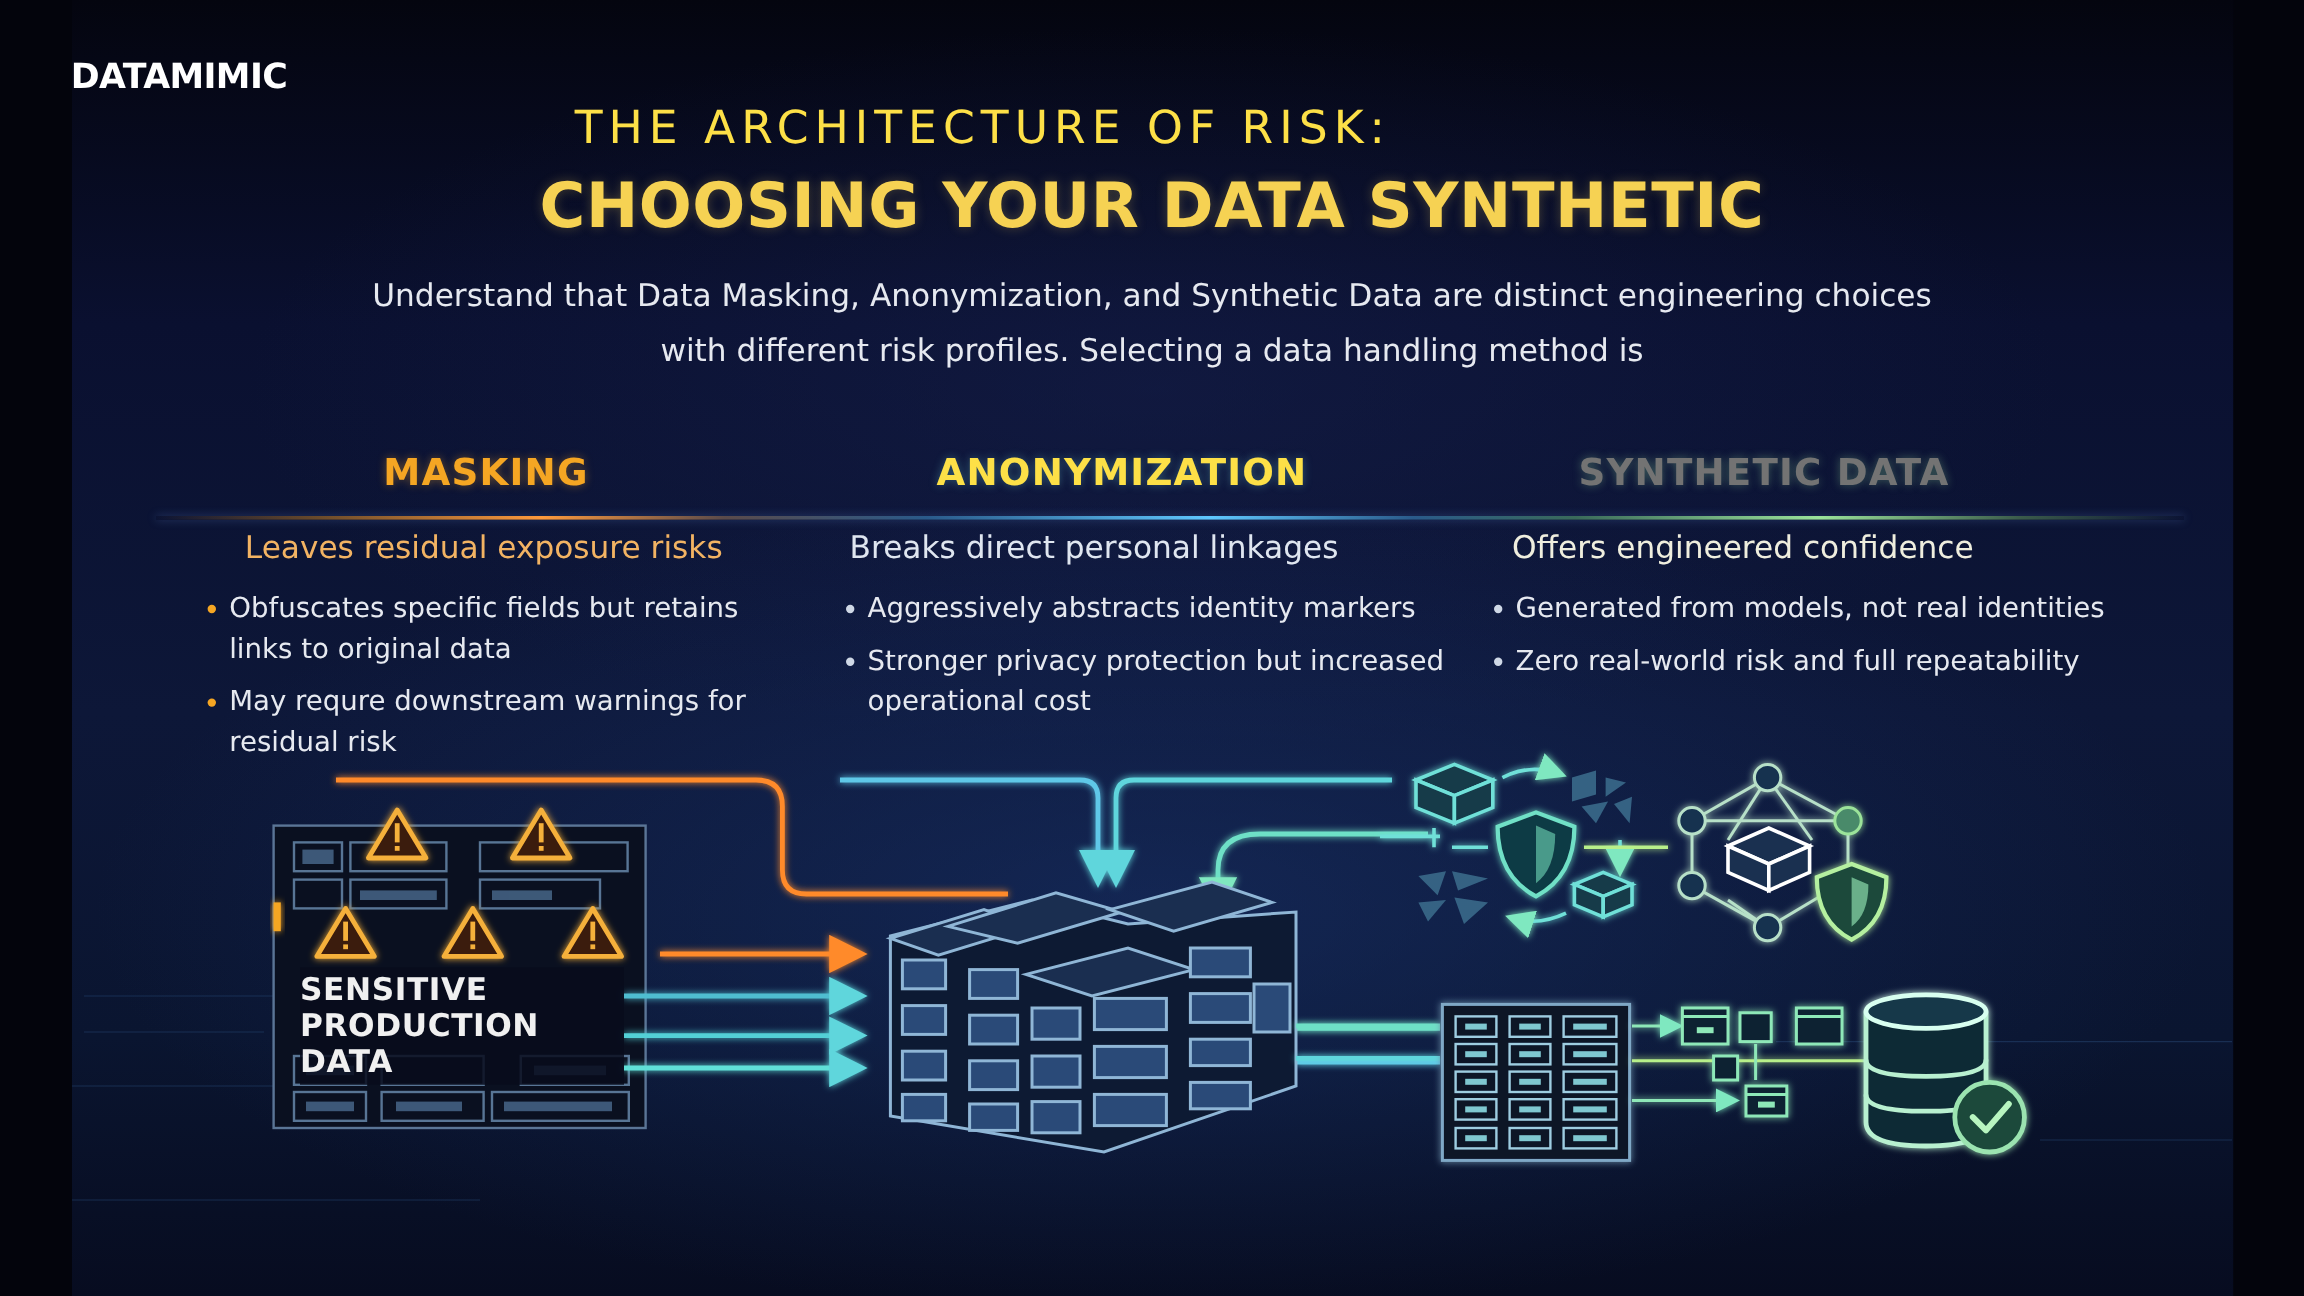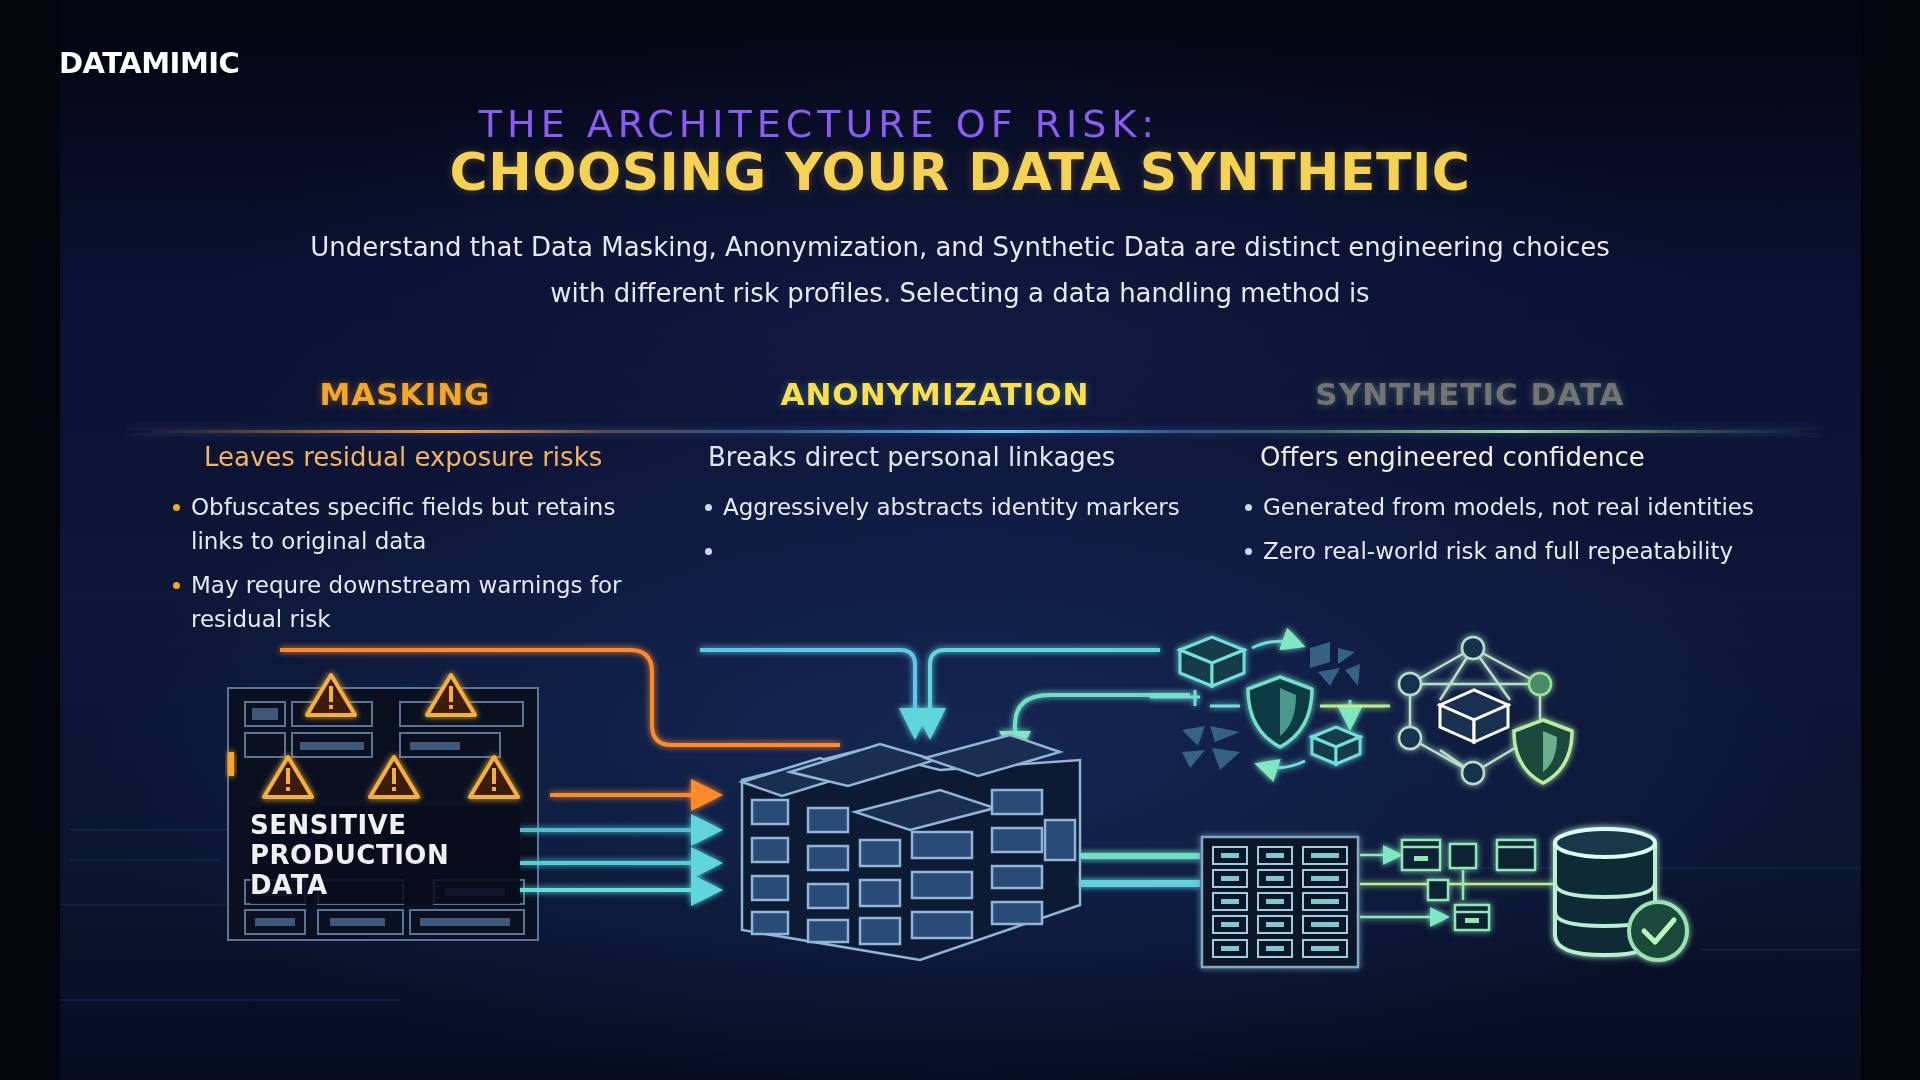--- a/index.html
+++ b/index.html
@@ -17,21 +17,21 @@
       linear-gradient(180deg, #04050f 0%, #0a1030 25%, #0d1738 55%, #0a1530 80%, #070c20 100%);
   }
   .logo {
     position:absolute; left:59px; top:46px;
     font-family:"DejaVu Sans", sans-serif; font-weight:bold; font-size:29px;
     color:#ffffff; letter-spacing:-0.5px;
   }
   .kicker {
     position:absolute; left:0; width:1638px; top:84px; text-align:center;
     font-family:"DejaVu Sans", sans-serif; font-size:38px; font-weight:normal;
-    letter-spacing:5px; color:#8b5cf6;margin-top:18px;
+    letter-spacing:5px; color:#fde047;
   }
   .title {
     position:absolute; left:0; width:1920px; top:142px; text-align:center;
     font-family:"DejaVu Sans", sans-serif; font-size:52px; font-weight:bold;
     color:#f6d253; letter-spacing:0.5px;
     text-shadow:0 0 10px rgba(246,210,83,0.25);
   }
   .intro {
     position:absolute; left:0; width:1920px; top:224px; text-align:center;
     font-family:"DejaVu Sans", sans-serif; font-size:26px; line-height:46px;
@@ -92,21 +92,21 @@
 <div class="sub" style="left:176px;color:#f2b363;margin-left:28px;">Leaves residual exposure risks</div>
 <div class="sub" style="left:708px;color:#dfe6f0;">Breaks direct personal linkages</div>
 <div class="sub" style="left:1260px;color:#efeede;">Offers engineered confidence</div>
 
 <ul class="bullets" style="left:173px;width:470px;">
   <li><span class="dot" style="background:#f5a623"></span><span>Obfuscates specific fields but retains links to original data</span></li>
   <li><span class="dot" style="background:#f5a623"></span><span>May requre downstream warnings for residual risk</span></li>
 </ul>
 <ul class="bullets" style="left:705px;width:500px;">
   <li><span class="dot" style="background:#cfd8e6"></span><span>Aggressively abstracts identity markers</span></li>
-  <li><span class="dot" style="background:#cfd8e6"></span></li>
+  <li><span class="dot" style="background:#cfd8e6"></span><span>Stronger privacy protection but increased operational cost</span></li>
 </ul>
 <ul class="bullets" style="left:1245px;width:540px;">
   <li><span class="dot" style="background:#cfd8e6"></span><span>Generated from models, not real identities</span></li>
   <li><span class="dot" style="background:#cfd8e6"></span><span>Zero real-world risk and full repeatability</span></li>
 </ul>
 
 <svg class="diagram" viewBox="0 0 1920 1080" xmlns="http://www.w3.org/2000/svg">
   <defs>
     <filter id="glow" x="-50%" y="-50%" width="200%" height="200%">
       <feGaussianBlur stdDeviation="3" result="b"></feGaussianBlur>

